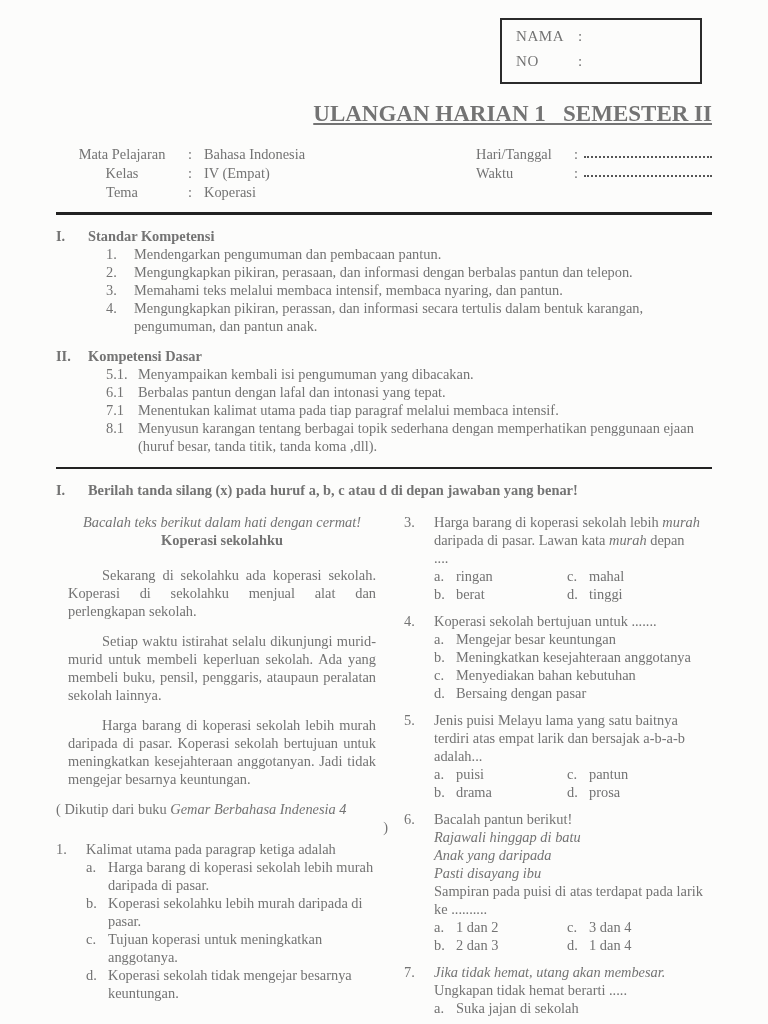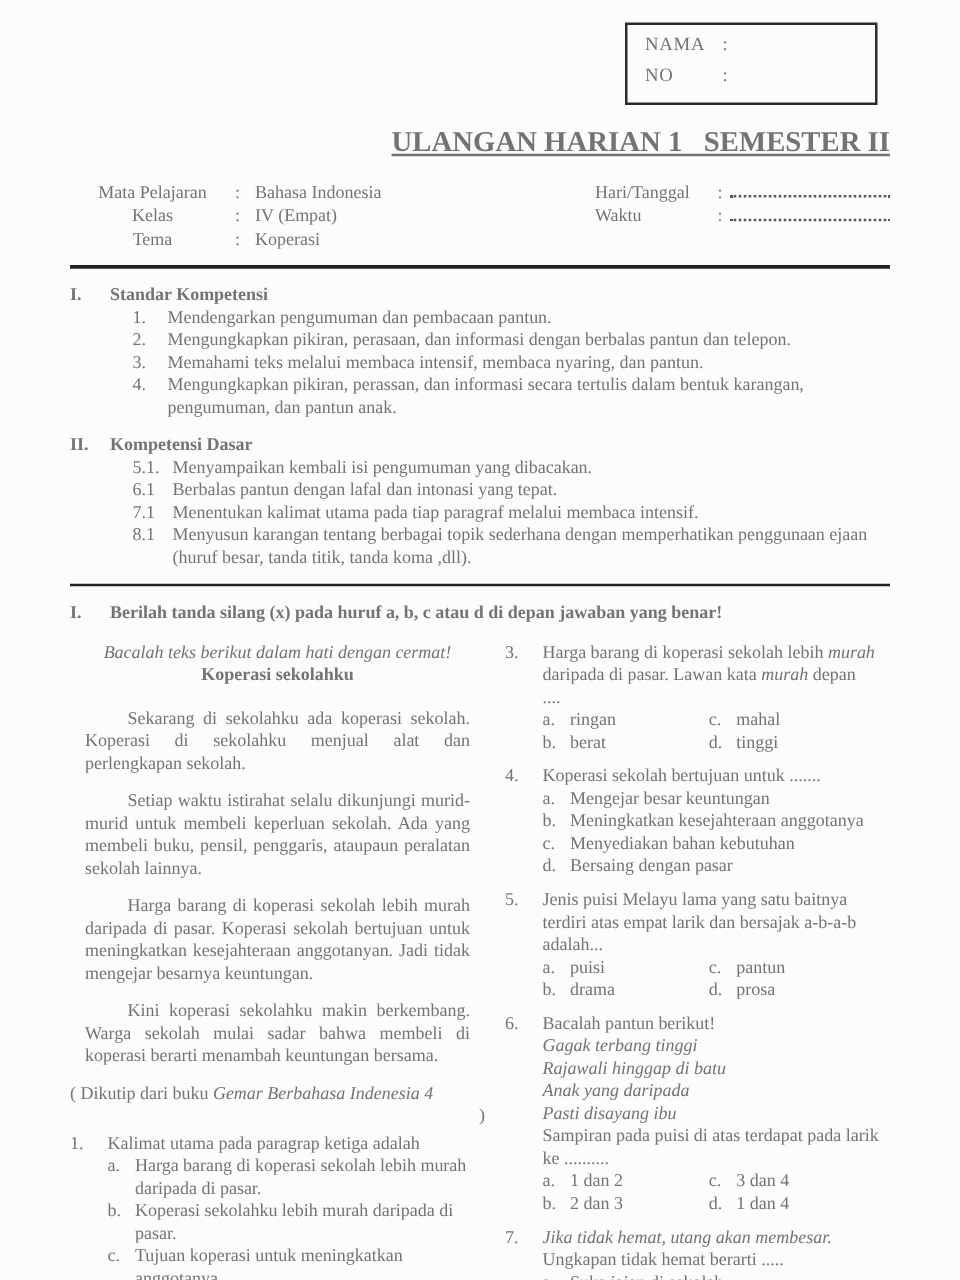--- a/index.html
+++ b/index.html
@@ -163,21 +163,20 @@
   </div>
 
   <div class="columns">
     <div class="col-left">
       <div class="directive">Bacalah teks berikut dalam hati dengan cermat!</div>
       <div class="reading-title">Koperasi sekolahku</div>
       <div id="paragraphs">
           <p class="rp">Sekarang di sekolahku ada koperasi sekolah. Koperasi di sekolahku menjual alat dan perlengkapan sekolah.</p>
           <p class="rp">Setiap waktu istirahat selalu dikunjungi murid-murid untuk membeli keperluan sekolah. Ada yang membeli buku, pensil, penggaris, ataupaun peralatan sekolah lainnya.</p>
           <p class="rp">Harga barang di koperasi sekolah lebih murah daripada di pasar. Koperasi sekolah bertujuan untuk meningkatkan kesejahteraan anggotanyan. Jadi tidak mengejar besarnya keuntungan.</p>
-          <p class="rp">Kini koperasi sekolahku makin berkembang. Warga sekolah mulai sadar bahwa membeli di koperasi berarti menambah keuntungan bersama.</p>
         </div>
       <div class="source">
         <span>( Dikutip dari buku </span><span class="it">Gemar Berbahasa Indenesia 4</span>
       </div>
       <div class="source-close">)</div>
       <div id="questions-left">
           <div class="question">
             <span class="qnum">1.</span>
             <div class="qbody">
               <div class="qtext">
@@ -276,21 +275,20 @@
                 <span class="opt-text">prosa</span>
               </div>
             </div>
           </div>
         </div>
         <div class="question">
           <span class="qnum">6.</span>
           <div class="qbody">
             <div class="qtext">
               <span class="blk">Bacalah pantun berikut!</span>
-              <span class="blk it">Gagak terbang tinggi</span>
               <span class="blk it">Rajawali hinggap di batu</span>
               <span class="blk it">Anak yang daripada</span>
               <span class="blk it">Pasti disayang ibu</span>
               <span class="blk">Sampiran pada puisi di atas terdapat pada larik ke ..........</span>
             </div>
             <div class="opt-grid">
               <div class="opt">
                 <span class="opt-letter">a.</span>
                 <span class="opt-text">1 dan 2</span>
               </div>

